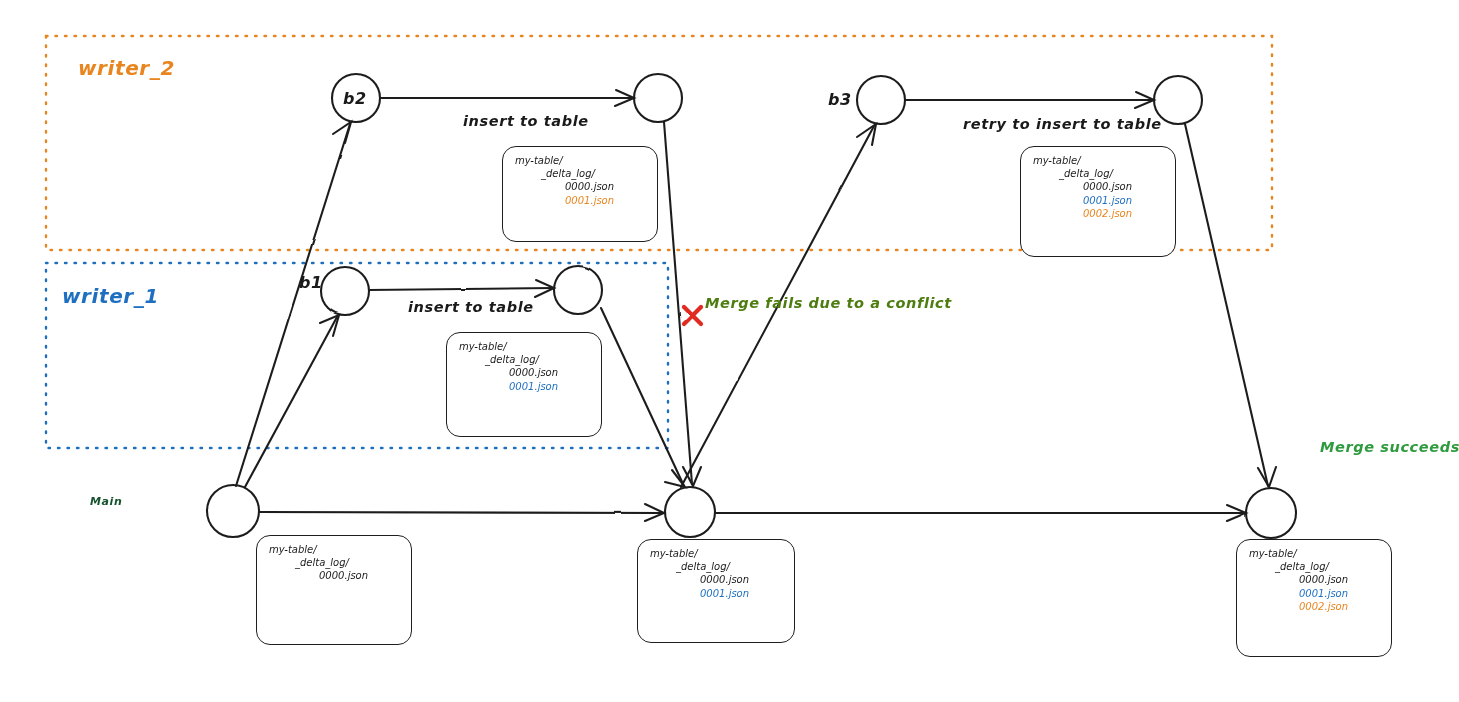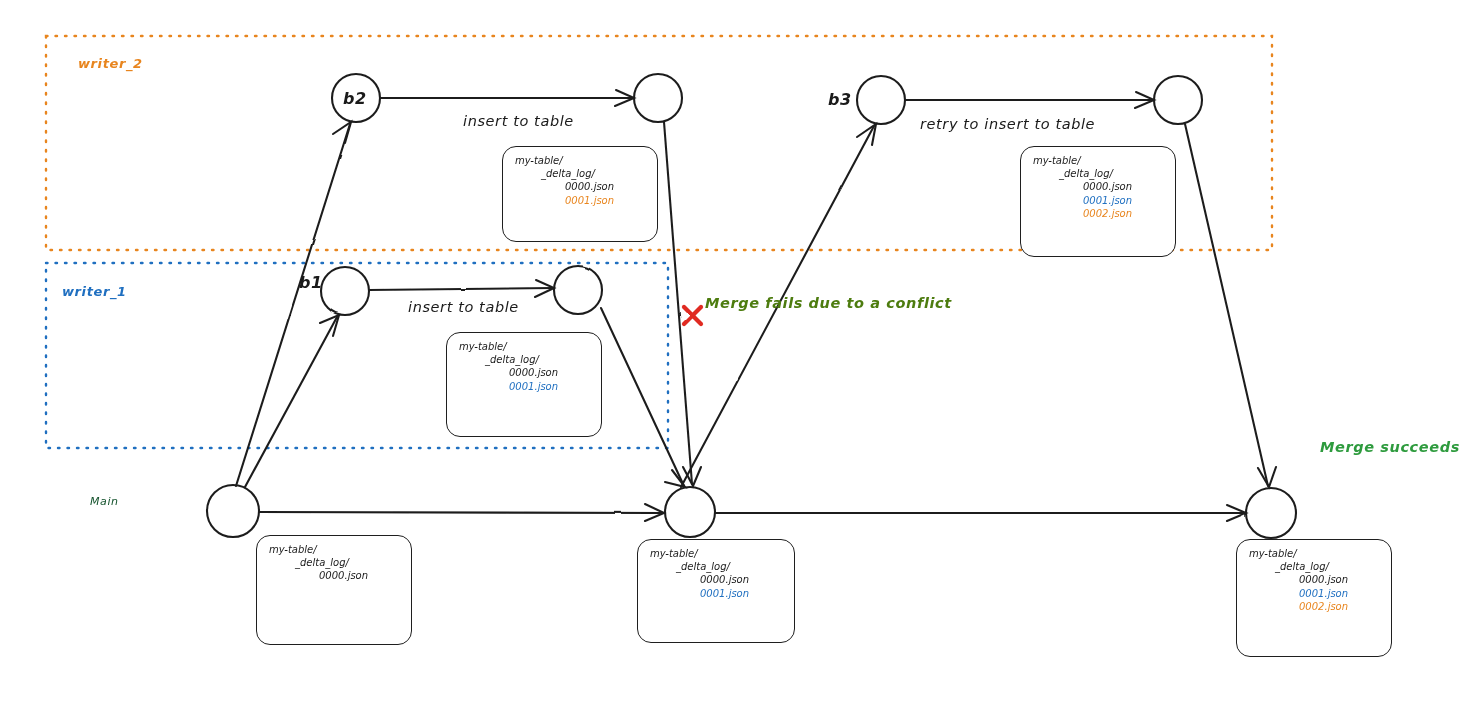--- a/index.html
+++ b/index.html
@@ -1,23 +1,23 @@
 <!DOCTYPE html>
 <html><head>
 <meta charset="utf-8">
 <style>
   html,body{margin:0;padding:0;background:#ffffff;}
   body{width:1459px;height:702px;font-family:"DejaVu Sans",sans-serif;}
   #stage{position:relative;width:1459px;height:702px;overflow:hidden;background:#fff;}
   svg#canvas{position:absolute;left:0;top:0;width:1459px;height:702px;}
 
-  .lbl{position:absolute;white-space:nowrap;font-family:"DejaVu Sans",sans-serif;}
+  .lbl{position:absolute;white-space:nowrap;font-family:"DejaVu Sans",sans-serif;font-weight:bold;}
   .hand{font-family:"DejaVu Sans",sans-serif;font-style:italic;letter-spacing:.6px;}
 
-  .lane-title{font-size:13px;font-weight:600;}
+  .lane-title{font-size:20px;font-weight:600;}
   .node-tag{font-size:16px;font-weight:700;color:#1a1a1a;}
   .edge-label{font-size:14.5px;color:#1a1a1a;}
   .main-tag{font-size:11px;color:#14532d;}
   .annot{font-size:14.5px;font-weight:600;}
 
   .filebox{position:absolute;border:1.6px solid #1f1f1f;border-radius:14px;background:#fff;
            box-sizing:border-box;padding:7px 12px 9px 12px;}
   .filebox .ln{font-family:"DejaVu Sans",sans-serif;font-style:italic;font-size:10px;
                line-height:1.32;white-space:nowrap;color:#1a1a1a;}
   .filebox .ln.i1{padding-left:26px;}
@@ -94,21 +94,21 @@
 
   <div class="lbl hand lane-title" style="left:78px;top:56px;color:#E8851E;">writer_2</div>
   <div class="lbl hand lane-title" style="left:62px;top:284px;color:#1F6FC0;">writer_1</div>
 
   <div class="lbl hand node-tag" style="left:303px;top:89px;margin-left:40px;">b2</div>
   <div class="lbl hand node-tag" style="left:828px;top:90px;text-align:right;">b3</div>
   <div class="lbl hand node-tag" style="left:299px;top:273px;">b1</div>
   <div class="lbl hand main-tag" style="left:90px;top:495px;">Main</div>
 
   <div class="lbl hand edge-label" style="left:463px;top:113px;">insert to table</div>
-  <div class="lbl hand edge-label" style="left:920px;top:116px;">retry to insert to table</div>
+  <div class="lbl hand edge-label" style="left:963px;top:116px;">retry to insert to table</div>
   <div class="lbl hand edge-label" style="left:408px;top:299px;">insert to table</div>
 
   <div class="lbl hand annot" style="left:705px;top:295px;color:#4d7c0f;">Merge fails due to a conflict</div>
   <div class="lbl hand annot" style="left:1320px;top:439px;color:#2E9B3E;">Merge succeeds</div>
 
   <div class="filebox" style="left:502px;top:146px;width:156px;height:96px;">
       <div class="ln" style="color: rgb(26, 26, 26);">my-table/</div>
       <div class="ln i1" style="color: rgb(26, 26, 26);">_delta_log/</div>
       <div class="ln i2" style="color: rgb(26, 26, 26);">0000.json</div>
       <div class="ln i2" style="color: rgb(232, 133, 30);">0001.json</div>

